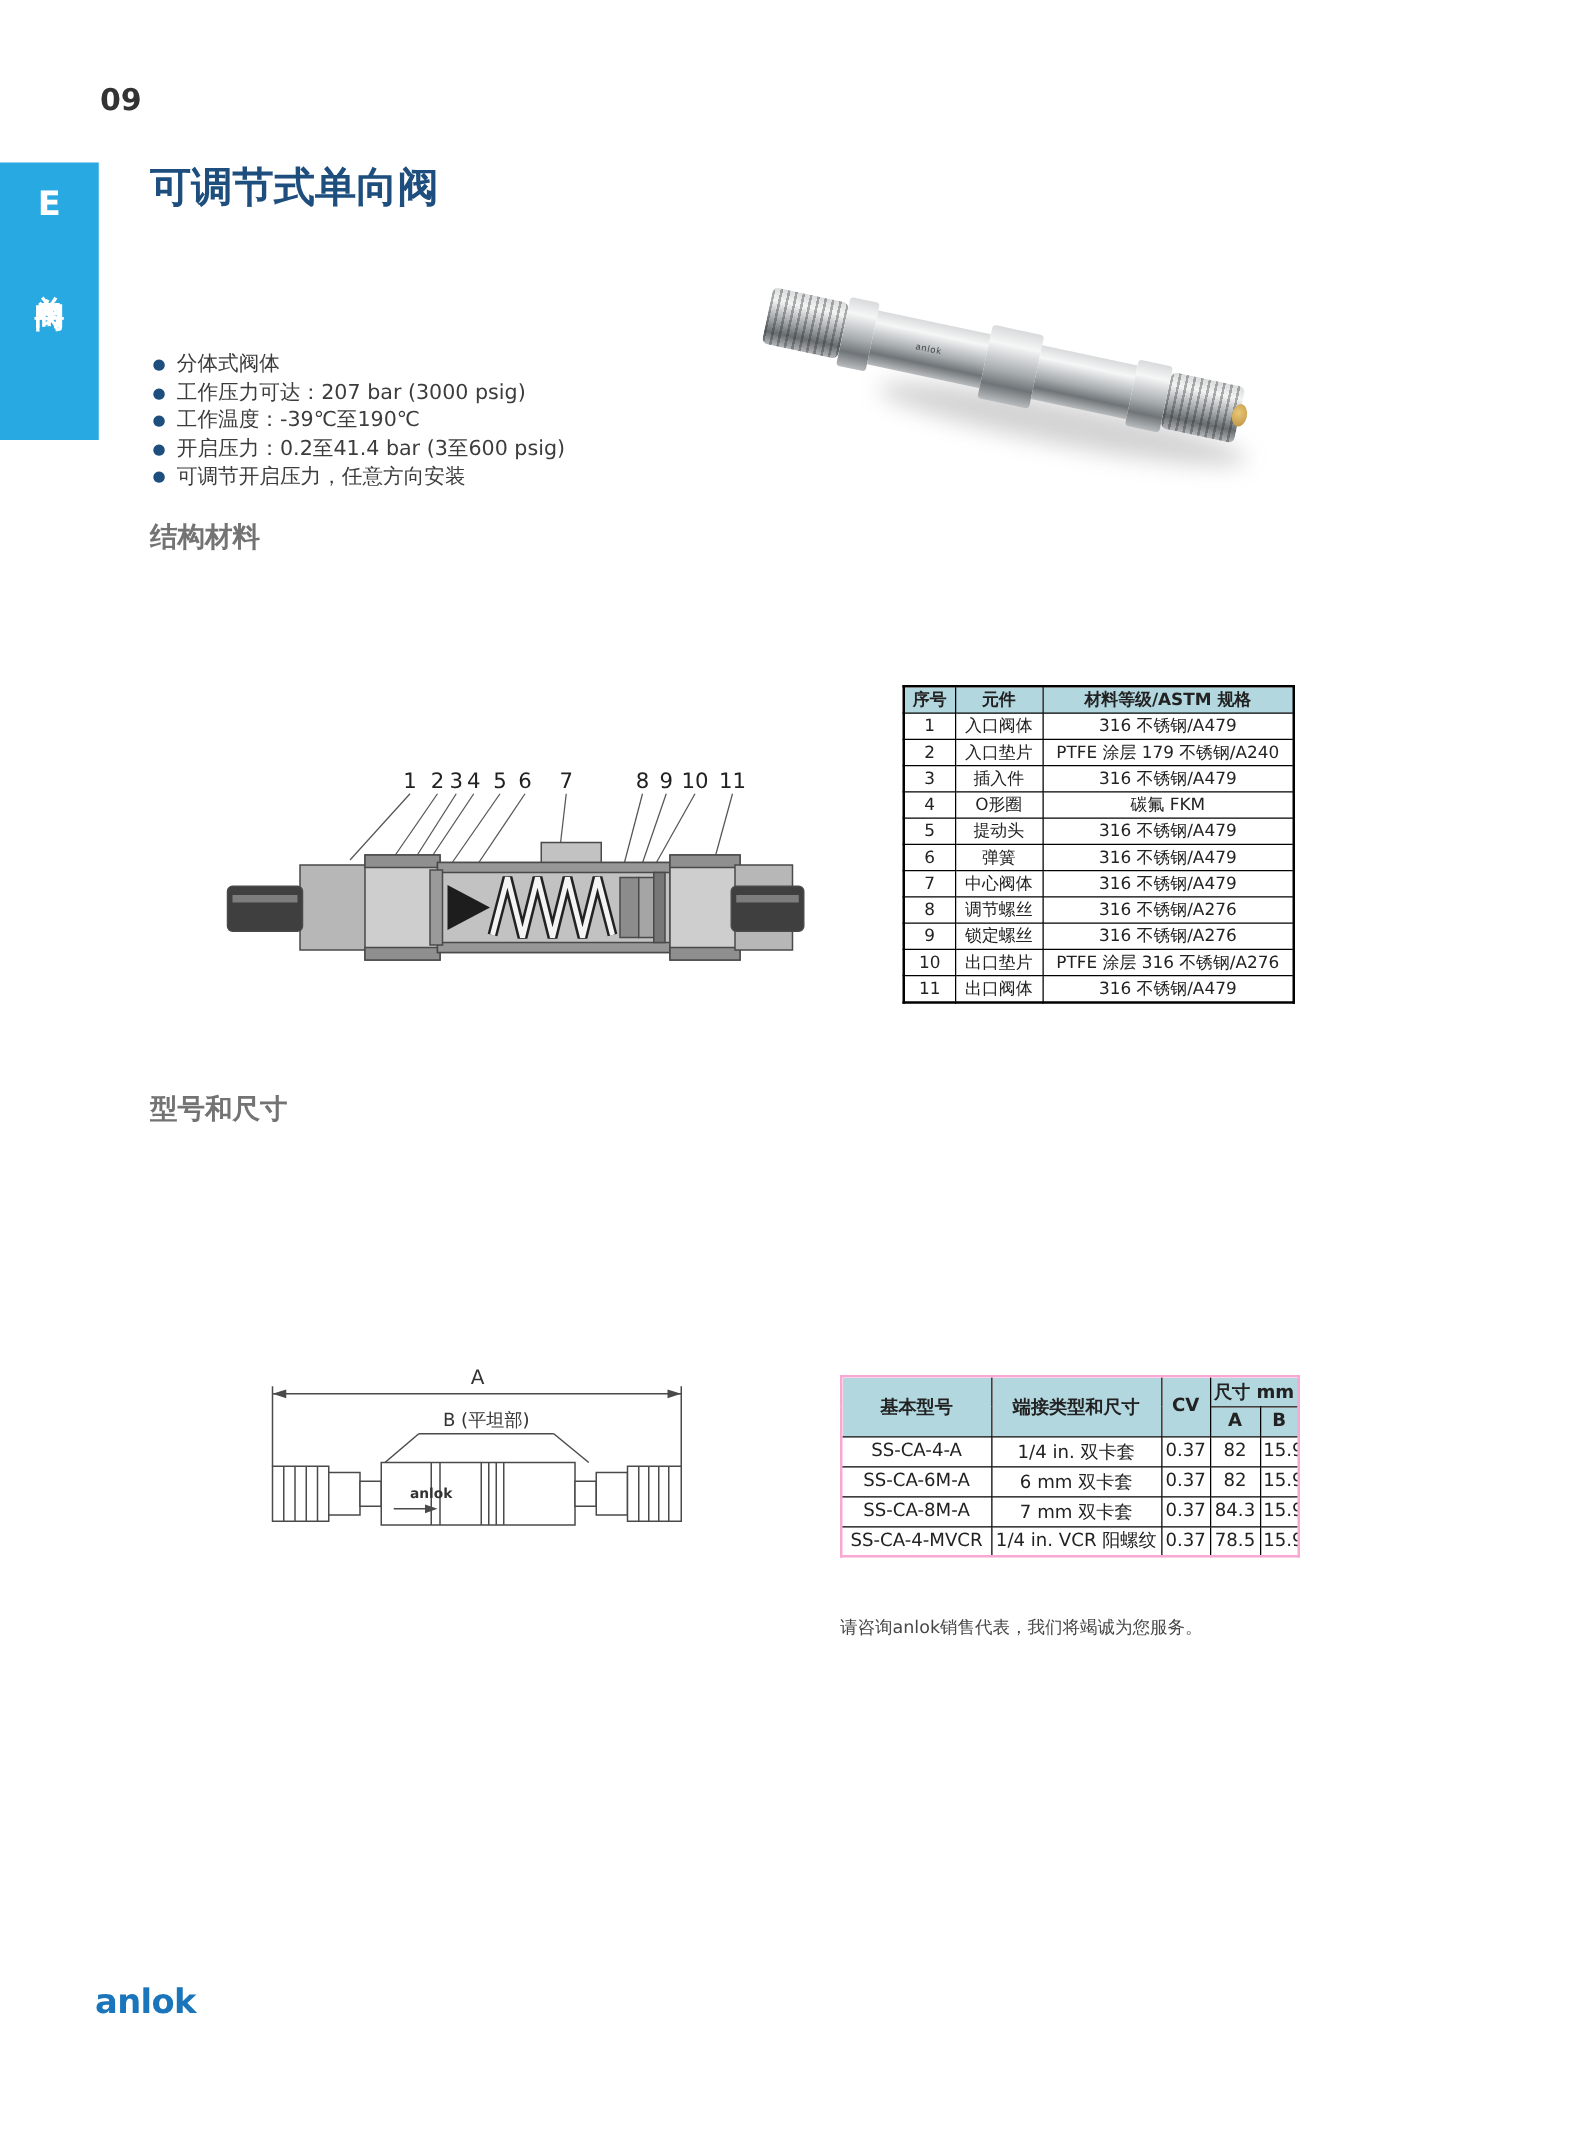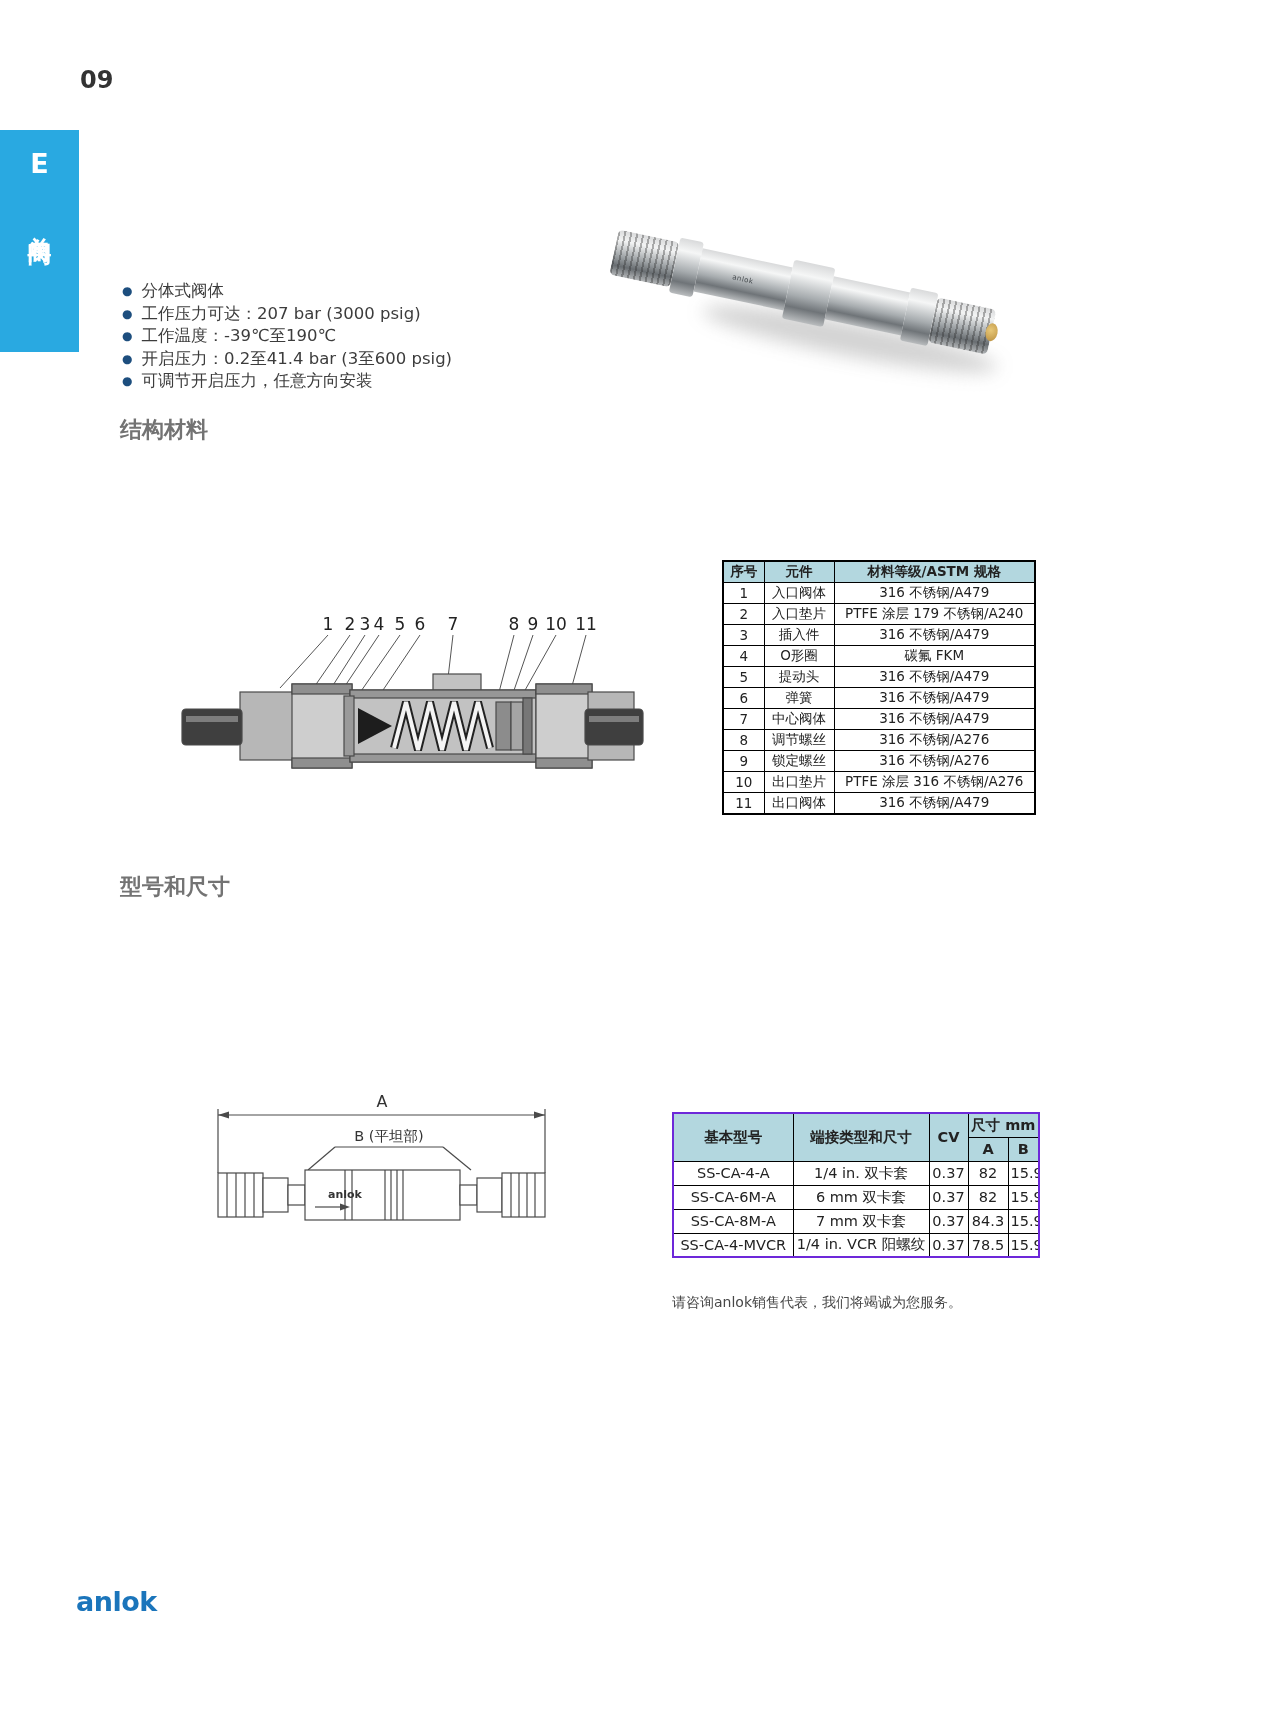--- a/index.html
+++ b/index.html
@@ -43,29 +43,29 @@
   .bodyA{width:92px;height:44px;display:flex;align-items:center;justify-content:center;}
   .hexC{width:42px;height:60px;border-radius:3px;}
   .bodyB{width:78px;height:44px;}
   .hexR{width:28px;height:54px;border-radius:3px;}
   .nutR{width:60px;height:46px;border-radius:5px;position:relative;}
   .gold-tip{position:absolute;right:-6px;top:14px;width:12px;height:18px;border-radius:50%;
     background:radial-gradient(circle at 40% 40%,#e8c878,#b98e3e);}
   .etch{font-size:7px;color:#41464a;transform:rotate(0.001deg);letter-spacing:.5px;text-align:center;line-height:8px;}
 
   
-  table{border-collapse:collapse;table-layout:fixed;margin-top:12px;}
+  table{border-collapse:collapse;table-layout:fixed;}
   .mat-table{left:722px;top:548px;width:312px;}
   .mat-table table{width:312px;border:2px solid #000;}
   .mat-table th{background:#b3d7df;font-size:14.5px;font-weight:bold;color:#111;}
   .mat-table th,.mat-table td{border:1.5px solid #000;height:20px;padding:0 3px;text-align:center;
     font-size:13.5px;color:#222;white-space:nowrap;overflow:hidden;}
 
   .mod-table{left:672px;top:1100px;width:366px;}
-  .mod-table table{width:366px;border:2px solid #6d28d9;}
+  .mod-table table{width:366px;border:2px solid #f9a8d4;}
   .mod-table th{background:#b3d7df;font-size:15px;font-weight:bold;color:#111;}
   .mod-table th,.mod-table td{border:1.5px solid #000;padding:0 2px;text-align:center;
     font-size:14.5px;color:#222;white-space:nowrap;overflow:hidden;}
   .mod-table thead tr{height:24px;}
   .mod-table tbody tr{height:24px;}
 
   .note{left:672px;top:1293px;width:390px;font-size:14px;line-height:19px;color:#474747;}
 
   .footer-logo{left:76px;top:1586px;font-size:27px;font-weight:bold;color:#1b75bb;letter-spacing:-0.5px;}
 
@@ -75,20 +75,21 @@
 <body>
 
 <div class="abs page-num">09</div>
 
 <div class="abs side-tab">
   <div class="letter">E</div>
   <div class="vtitle">单向阀</div>
 </div>
 
 <div class="abs doc-title">
+  <div>可调节式单向阀</div>
 </div>
 
 <ul class="abs features">
   <li>分体式阀体</li>
   <li>工作压力可达：207 bar (3000 psig)</li>
   <li>工作温度：-39℃至190℃</li>
   <li>开启压力：0.2至41.4 bar (3至600 psig)</li>
   <li>可调节开启压力，任意方向安装</li>
 </ul>
 

